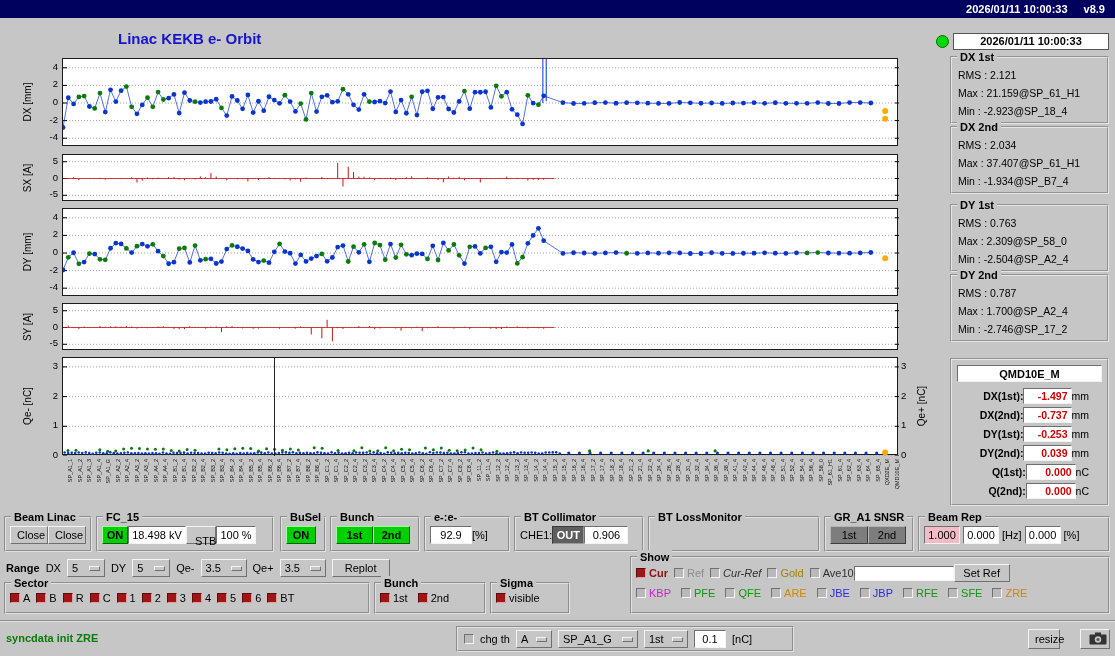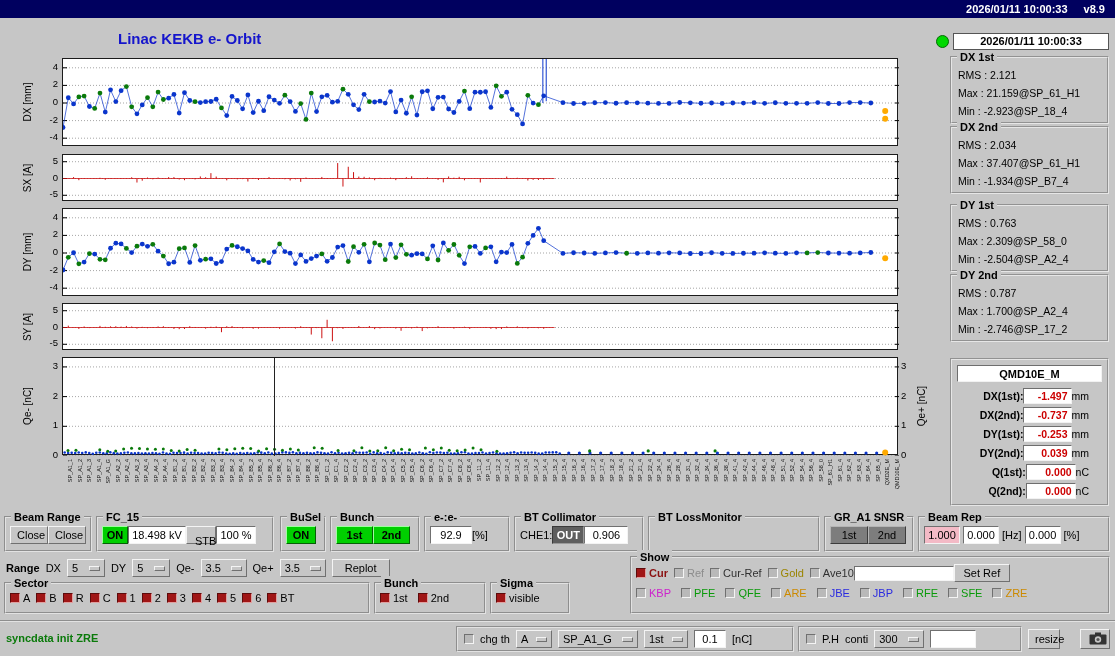--- a/index.html
+++ b/index.html
@@ -1005,21 +1005,21 @@
         </div>
         <div class="qmd-row">
           <span class="qmd-lab">Q(2nd):</span>
           <span class="qmd-val">0.000</span>
           <span class="qmd-unit">nC</span>
         </div>
       </div>
   </div>
 
   <div class="grp" id="g-beamgate">
-    <span class="grp-label">Beam Range</span>
+    <span class="grp-label">Beam Linac</span>
     <div class="row">
       <button class="btn" style="width:38px">Close</button>
       <button class="btn" style="width:38px">Close</button>
     </div>
   </div>
 
   <div class="grp" id="g-fc15">
     <span class="grp-label">FC_15</span>
     <div class="row">
       <button class="btn green" style="width:26px;padding:0">ON</button>
@@ -1190,21 +1190,21 @@
           <span class="cbitem">
             <span class="cb ck"></span>
             <span class="cblab" style="color: rgb(139, 16, 16); font-weight: bold;">Cur</span>
           </span>
           <span class="cbitem">
             <span class="cb"></span>
             <span class="cblab" style="color: rgb(141, 141, 141);">Ref</span>
           </span>
           <span class="cbitem">
             <span class="cb"></span>
-            <span class="cblab" style="color: rgb(48, 48, 48);">Cur-Ref</span>
+            <span class="cblab" style="color: rgb(48, 48, 48); font-style: italic;">Cur-Ref</span>
           </span>
           <span class="cbitem">
             <span class="cb"></span>
             <span class="cblab" style="color: rgb(154, 132, 0);">Gold</span>
           </span>
           <span class="cbitem">
             <span class="cb"></span>
             <span class="cblab" style="color: rgb(48, 48, 48);">Ave10</span>
           </span>
         </span>
@@ -1266,30 +1266,20 @@
           <span class="dd-bar"></span>
         </span>
       <span class="dd" style="width:44px">
           <span>1st</span>
           <span class="dd-bar"></span>
         </span>
       <span class="val" style="width:32px">0.1</span>
       <span class="lab">[nC]</span>
     </div>
 
-    <div class="sframe" id="sf2">
-      <span class="cb"></span>
-      <span class="lab">P.H</span>
-      <span class="lab">conti</span>
-      <span class="dd" style="width:50px">
-          <span>300</span>
-          <span class="dd-bar"></span>
-        </span>
-      <span class="val" style="width:46px"></span>
-    </div>
 
     <button class="btn" id="resize-btn">resize</button>
     <button class="btn" id="camera-btn">
       <svg width="18" height="13" viewBox="0 0 18 13">
         <rect x="0.5" y="2.5" width="17" height="10" rx="1" fill="#333"></rect>
         <rect x="6" y="0.5" width="6" height="3.5" fill="#333"></rect>
         <circle cx="9" cy="7.5" r="3.2" fill="#c6c6c6"></circle>
         <circle cx="9" cy="7.5" r="1.6" fill="#555"></circle>
       </svg>
     </button>

